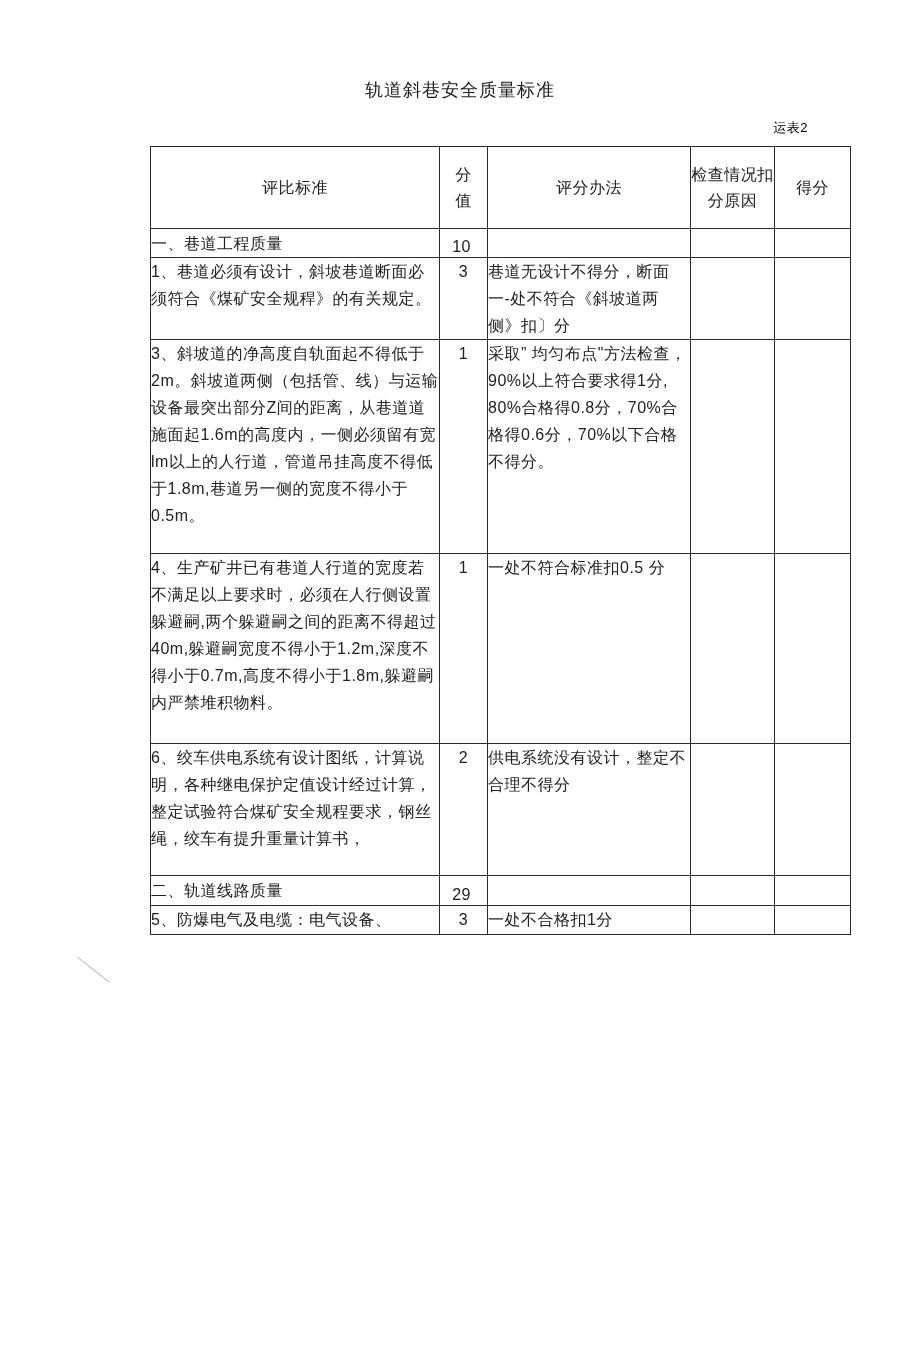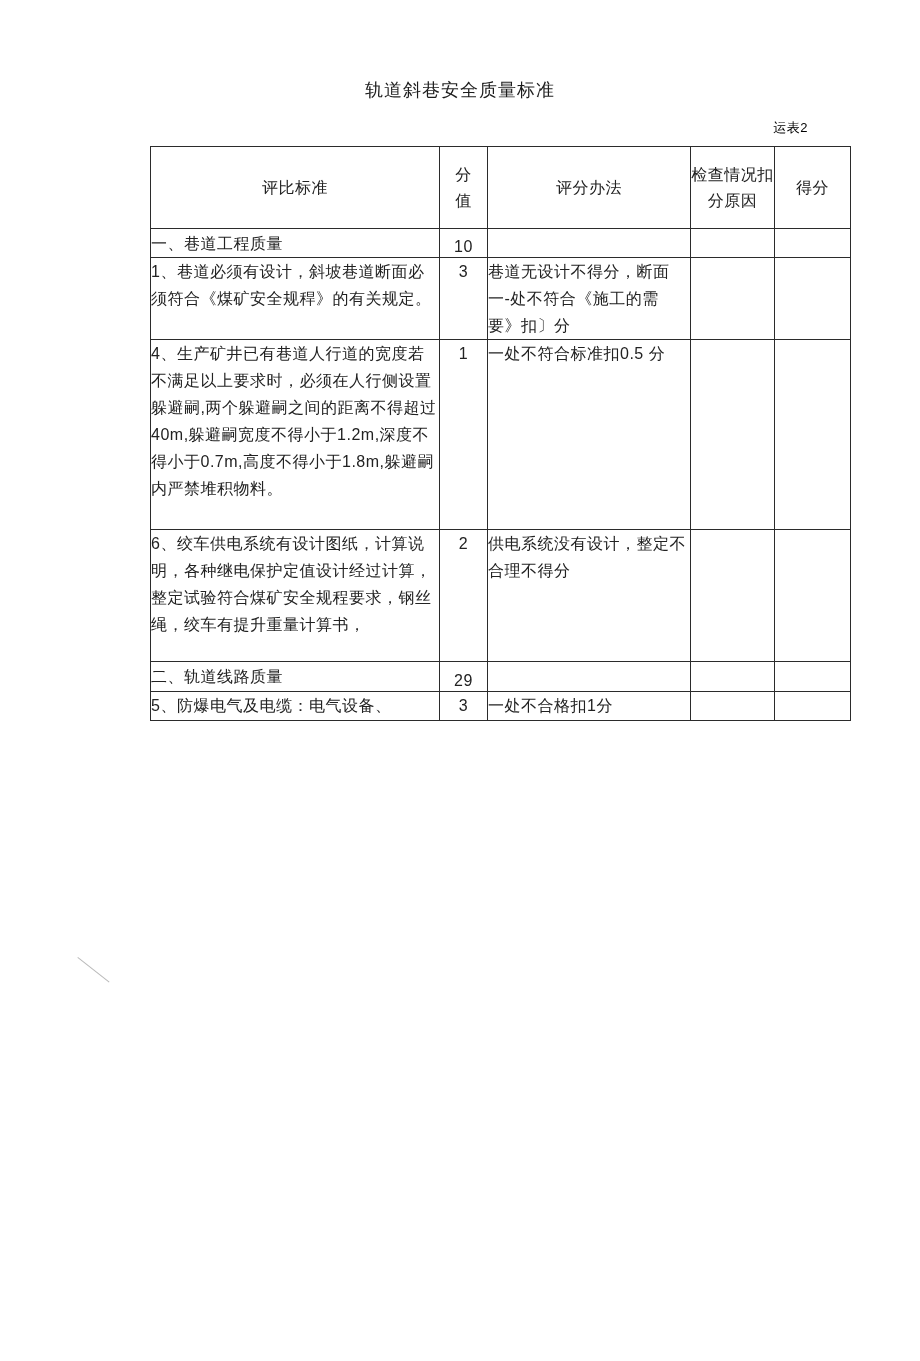--- a/index.html
+++ b/index.html
@@ -31,21 +31,21 @@
   }
   thead tr{height:82px;}
   th{font-weight:400;text-align:center;vertical-align:middle;padding:0 9px;}
   th .vert{display:inline-block;width:1.15em;line-height:26px;}
   th.th-inspection{line-height:26px;}
   td.c-criteria{vertical-align:top;text-align:left;padding:1px 11px 0 12px;}
   td.c-value{vertical-align:top;text-align:center;padding-top:2px;}
   td.c-method{vertical-align:top;text-align:left;padding:2px 8px 0 13px;}
   td.c-empty{background:#fff;}
   tr.section td.c-criteria{vertical-align:middle;padding-top:0;}
-  tr.section td.c-value{vertical-align:bottom;padding:0 0 1px 0;line-height:18px;}
+  tr.section td.c-value{vertical-align:bottom;padding:0 16px 1px 0;line-height:18px;text-align:right;}
   .scan-artifact{
     position:absolute;left:78px;top:957px;width:40px;height:1px;
     background:#b9b9b9;transform:rotate(38deg);transform-origin:left top;
   }
 </style>
 </head>
 <body>
 
 <div class="page">
 
@@ -74,21 +74,28 @@
         <tr class="section" style="height: 29px;">
           <td class="c-criteria">一、巷道工程质量</td>
           <td class="c-value">10</td>
           <td class="c-method"></td>
           <td class="c-empty"></td>
           <td class="c-empty"></td>
         </tr>
         <tr class="item" style="height: 80px;">
           <td class="c-criteria">1、巷道必须有设计，斜坡巷道断面必须符合《煤矿安全规稈》的有关规定。</td>
           <td class="c-value">3</td>
-          <td class="c-method">巷道无设计不得分，断面一-处不符合《施工的需要》扣〕分</td>
+          <td class="c-method">巷道无设计不得分，断面一-处不符合《斜坡道两侧》扣〕分</td>
+          <td class="c-empty"></td>
+          <td class="c-empty"></td>
+        </tr>
+        <tr class="item" style="height: 214px;">
+          <td class="c-criteria">3、斜坡道的净高度自轨面起不得低于2m。斜坡道两侧（包括管、线）与运输设备最突出部分Z间的距离，从巷道道施面起1.6m的高度内，一侧必须留有宽lm以上的人行道，管道吊挂高度不得低于1.8m,巷道另一侧的宽度不得小于0.5m。</td>
+          <td class="c-value">1</td>
+          <td class="c-method">采取” 均匀布点"方法检查，90%以上符合要求得1分, 80%合格得0.8分，70%合格得0.6分，70%以下合格不得分。</td>
           <td class="c-empty"></td>
           <td class="c-empty"></td>
         </tr>
         <tr class="item" style="height: 190px;">
           <td class="c-criteria">4、生产矿井已有巷道人行道的宽度若不满足以上要求时，必须在人行侧设置躲避嗣,两个躲避嗣之间的距离不得超过40m,躲避嗣宽度不得小于1.2m,深度不得小于0.7m,高度不得小于1.8m,躲避嗣内严禁堆积物料。</td>
           <td class="c-value">1</td>
           <td class="c-method">一处不符合标准扣0.5 分</td>
           <td class="c-empty"></td>
           <td class="c-empty"></td>
         </tr>

